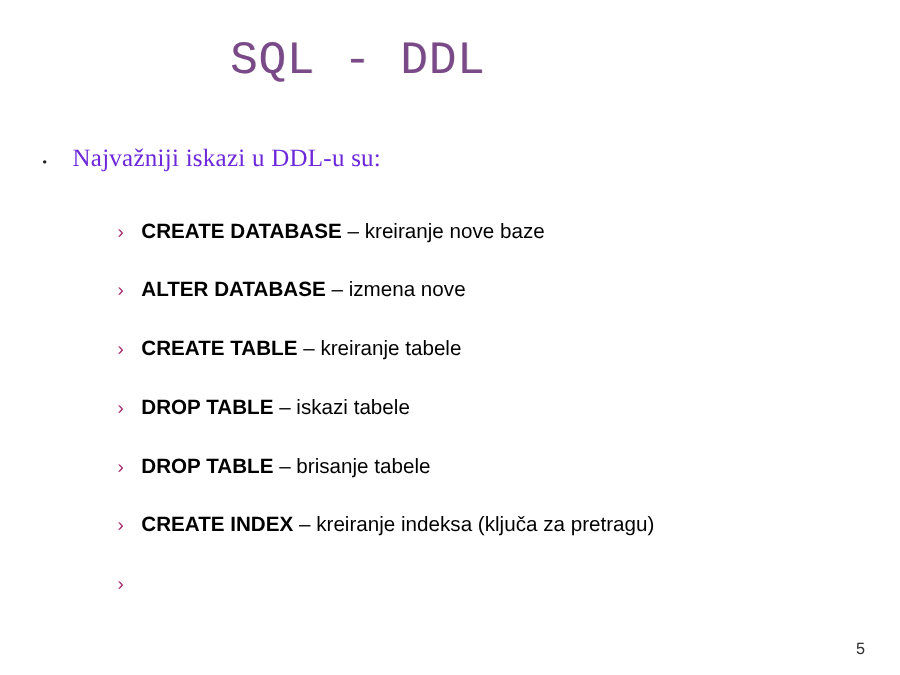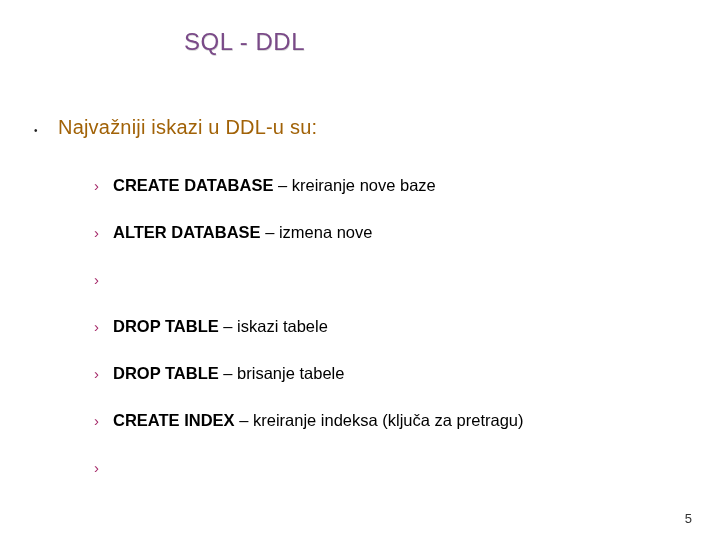--- a/index.html
+++ b/index.html
@@ -8,46 +8,46 @@
     height: 540px;
     background: #ffffff;
     font-family: Arial, sans-serif;
     position: relative;
     overflow: hidden;
   }
   .title {
     position: absolute;
     top: 28px;
     left: 184px;
-    font-size: 24px;
+    font-size: 37px;
     font-weight: normal;
     color: #7a4a88;
-    font-family: Liberation Sans, sans-serif;
+    font-family: Liberation Mono, monospace;
     text-shadow: 0.5px 0.5px 0.5px rgba(0,0,0,0.15);
     letter-spacing: 0.5px;
   }
   .main-bullet {
     position: absolute;
     top: 116px;
     left: 34px;
     display: flex;
     align-items: flex-start;
   }
   .main-bullet-marker {
     width: 6px;
     height: 6px;
     color: #222;
     font-size: 10px;
     margin-right: 18px;
     margin-top: 9px;
   }
   .main-bullet-text {
     font-size: 20px;
-    color: #a16207;
-    font-family: Liberation Sans, sans-serif;
+    color: #6d28d9;
+    font-family: Liberation Serif, serif;
     letter-spacing: 0.2px;
   }
   .sub-list {
     position: absolute;
     top: 176px;
     left: 94px;
   }
   .sub-item {
     display: flex;
     align-items: flex-start;
@@ -89,20 +89,21 @@
   <div class="sub-item">
     <span class="sub-marker">›</span>
     <span class="sub-text"><b>CREATE DATABASE</b><span> – kreiranje nove baze</span></span>
   </div>
   <div class="sub-item">
     <span class="sub-marker">›</span>
     <span class="sub-text"><b>ALTER DATABASE</b><span> – izmena nove</span></span>
   </div>
   <div class="sub-item">
     <span class="sub-marker">›</span>
+    <span class="sub-text"><b>CREATE TABLE</b><span> – kreiranje tabele</span></span>
   </div>
   <div class="sub-item">
     <span class="sub-marker">›</span>
     <span class="sub-text"><b>DROP TABLE</b><span> – iskazi tabele</span></span>
   </div>
   <div class="sub-item">
     <span class="sub-marker">›</span>
     <span class="sub-text"><b>DROP TABLE</b><span> – brisanje tabele</span></span>
   </div>
   <div class="sub-item">

